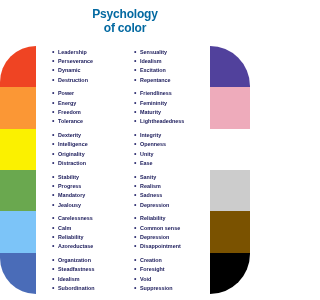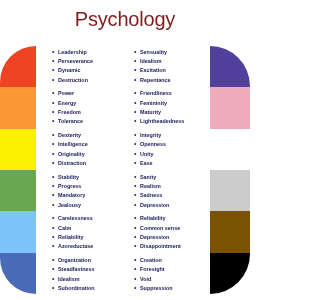--- a/index.html
+++ b/index.html
@@ -23,23 +23,23 @@
   
   .title-wrap {
     position: absolute;
     top: 8px;
     left: 0;
     right: 0;
     text-align: center;
     z-index: 5;
   }
   .title-line {
-    font-size: 20px;
-    font-weight: normal;
-    color: #7f1d1d;
+    font-size: 12px;
+    font-weight: bold;
+    color: #0369a1;
     line-height: 1.15;
     letter-spacing: -0.2px;
   }
 
   
   .swatch-col {
     position: absolute;
     top: 46px;
     width: 36px;
     height: 248px;
@@ -111,20 +111,21 @@
     white-space: nowrap;
   }
 </style>
 </head>
 <body>
 
 <div class="poster">
 
   <div class="title-wrap">
     <div class="title-line">Psychology</div>
+    <div class="title-line">of color</div>
   </div>
 
   <div class="swatch-col left" id="left-swatches">
       <div class="swatch" style="background: rgb(239, 68, 35);"></div>
       <div class="swatch" style="background: rgb(251, 151, 53);"></div>
       <div class="swatch" style="background: rgb(251, 241, 0);"></div>
       <div class="swatch" style="background: rgb(106, 168, 79);"></div>
       <div class="swatch" style="background: rgb(124, 196, 248);"></div>
       <div class="swatch" style="background: rgb(74, 108, 184);"></div>
     </div>

